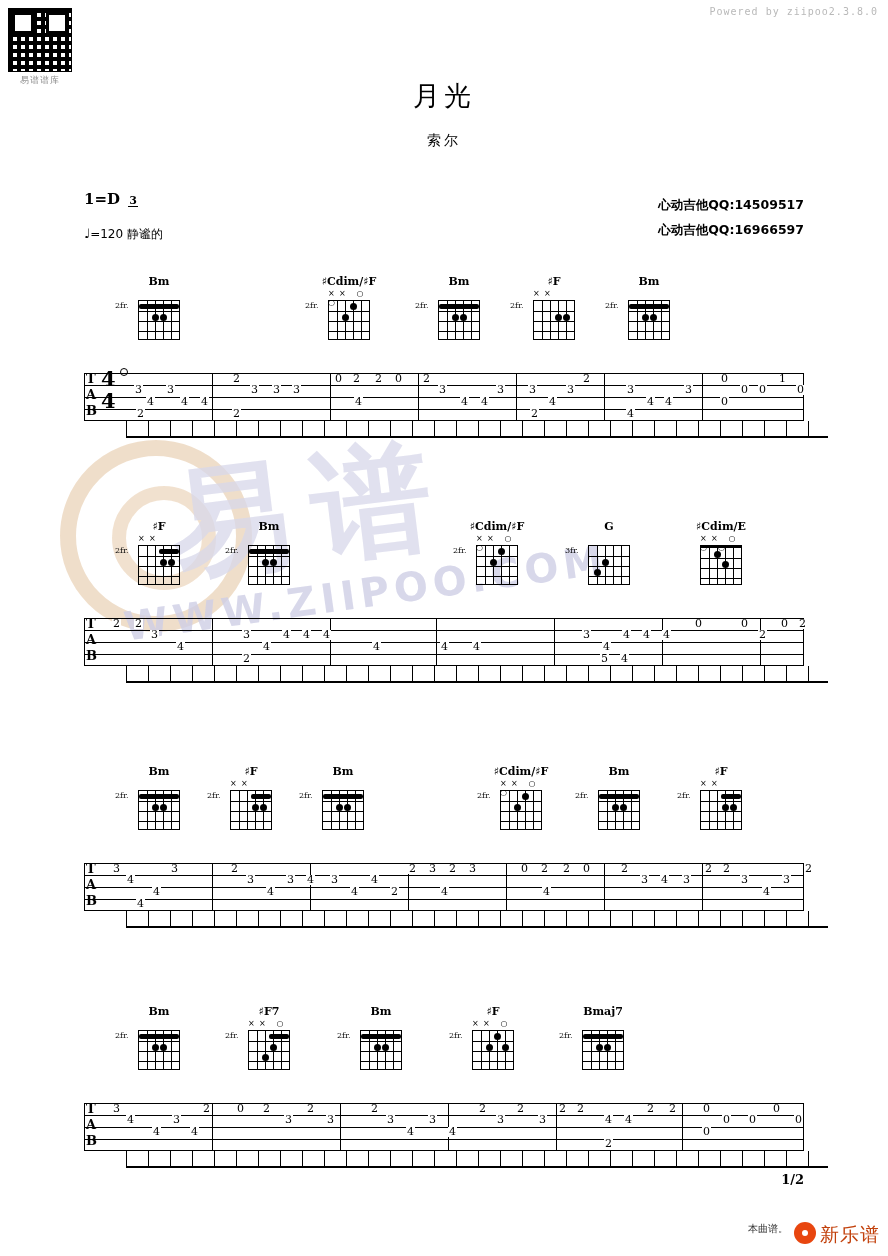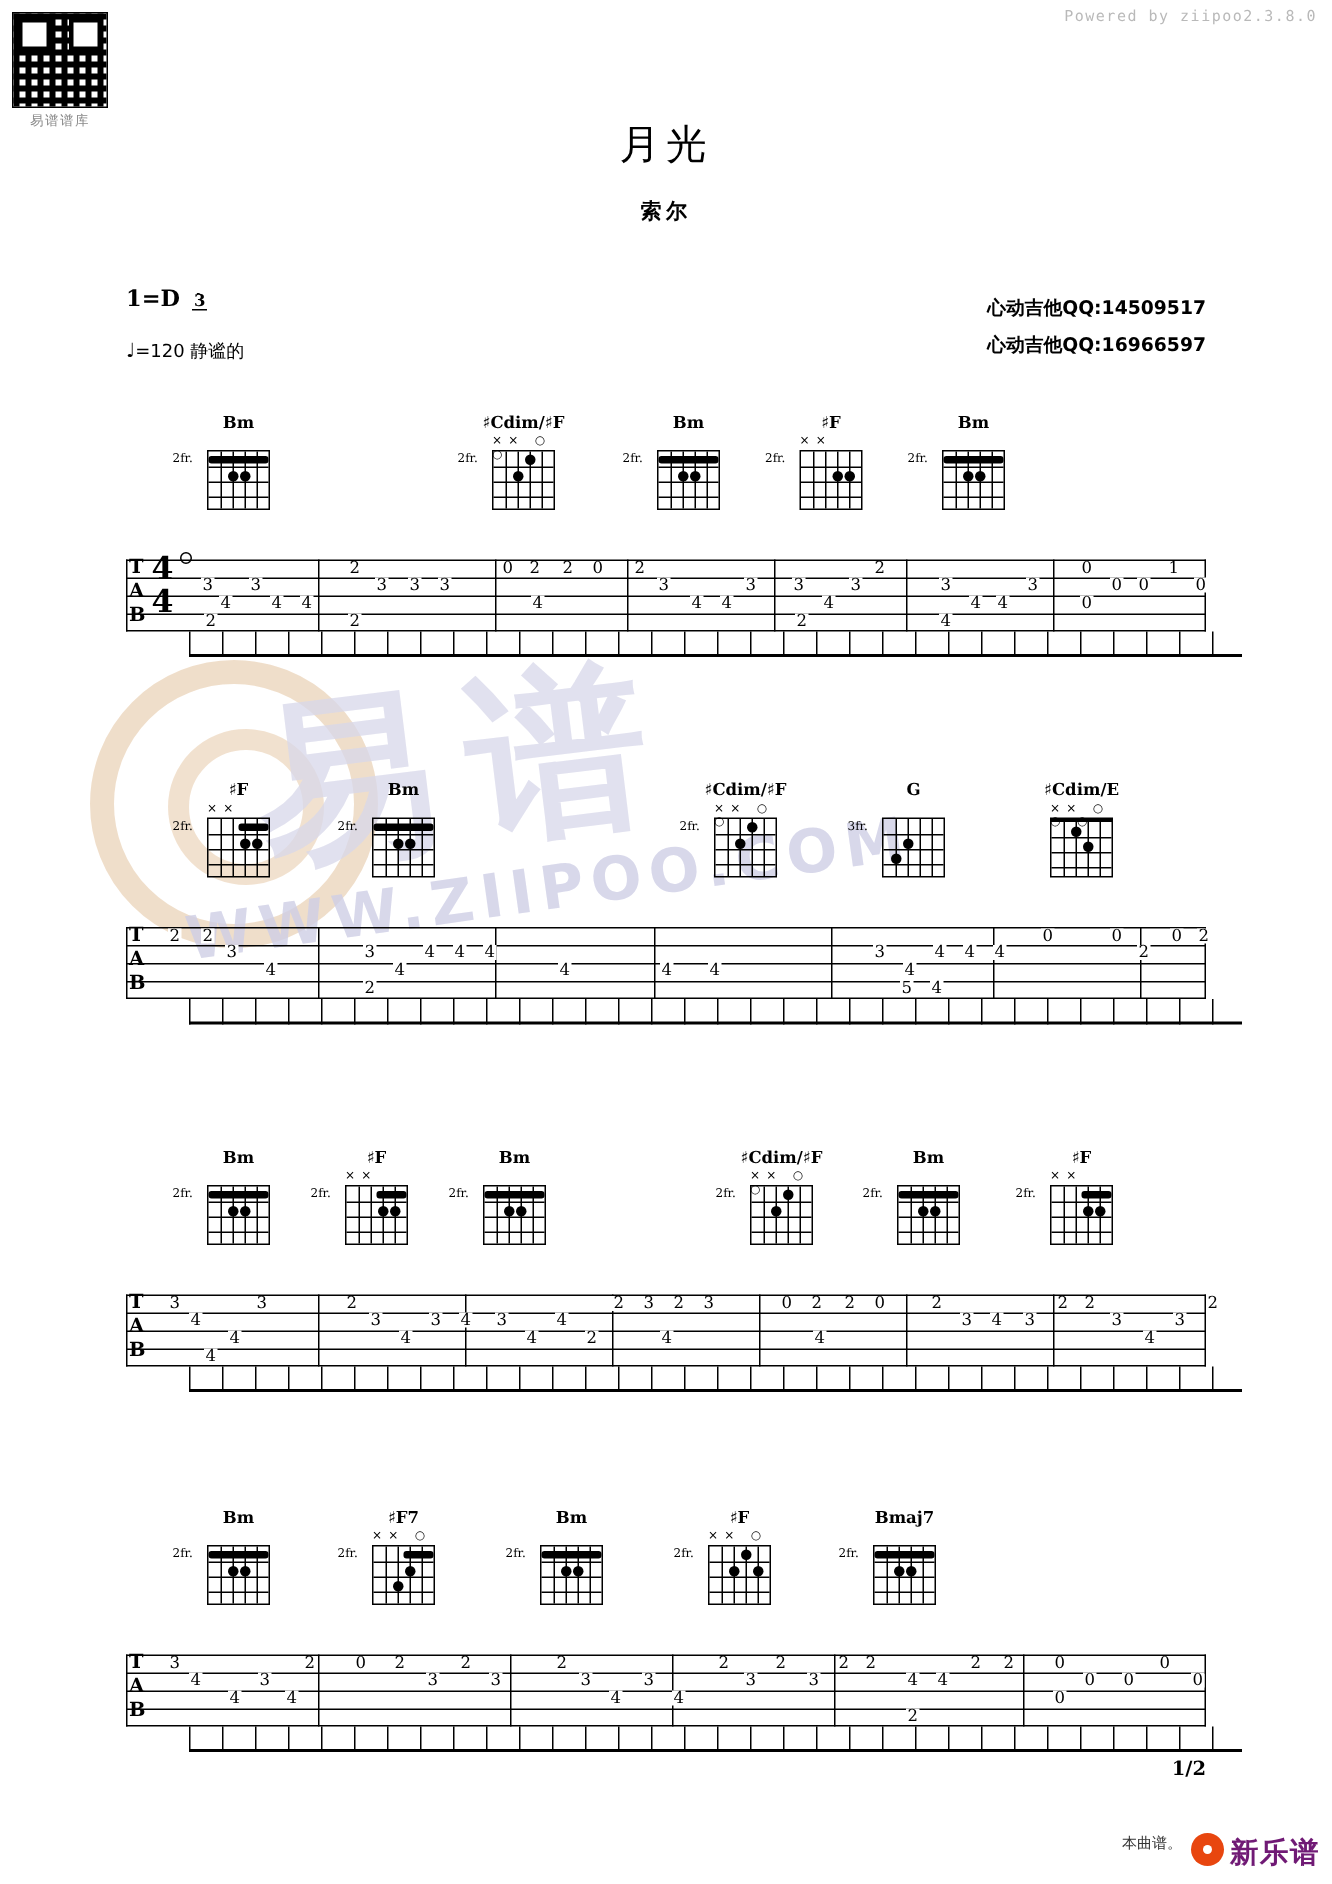--- a/index.html
+++ b/index.html
@@ -74,21 +74,21 @@
     font-weight: 500;
   }
   .composer {
     position: absolute;
     top: 132px;
     left: 0; right: 0;
     text-align: center;
     font-size: 14px;
     letter-spacing: 3px;
     font-family: "DejaVu Sans", sans-serif;
-    font-weight: bold;
+    font-weight: normal;
   }
 
   
   .key-sig {
     position: absolute;
     left: 84px;
     top: 190px;
     font-family: "DejaVu Serif", serif;
     font-weight: bold;
     font-size: 15px;
@@ -345,22 +345,22 @@
   .footer .logo-circle::after {
     content: "";
     position: absolute;
     left: 8px; top: 8px;
     width: 6px; height: 6px;
     border-radius: 50%;
     background: #fff;
   }
   .footer .logo-text {
     font-size: 19px;
-    font-weight: bold;
-    color: #701a75;
+    font-weight: normal;
+    color: #c2410c;
     letter-spacing: 1px;
   }
 </style>
 </head>
 <body>
 
 <div class="powered">Powered by ziipoo2.3.8.0</div>
 
 <div class="qr-block">
   <div class="qr"></div>

